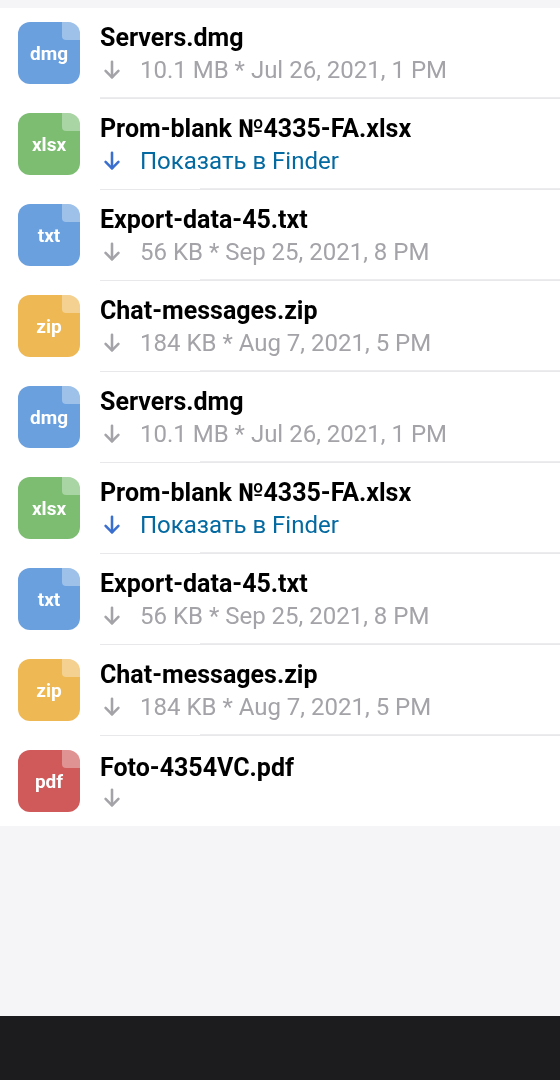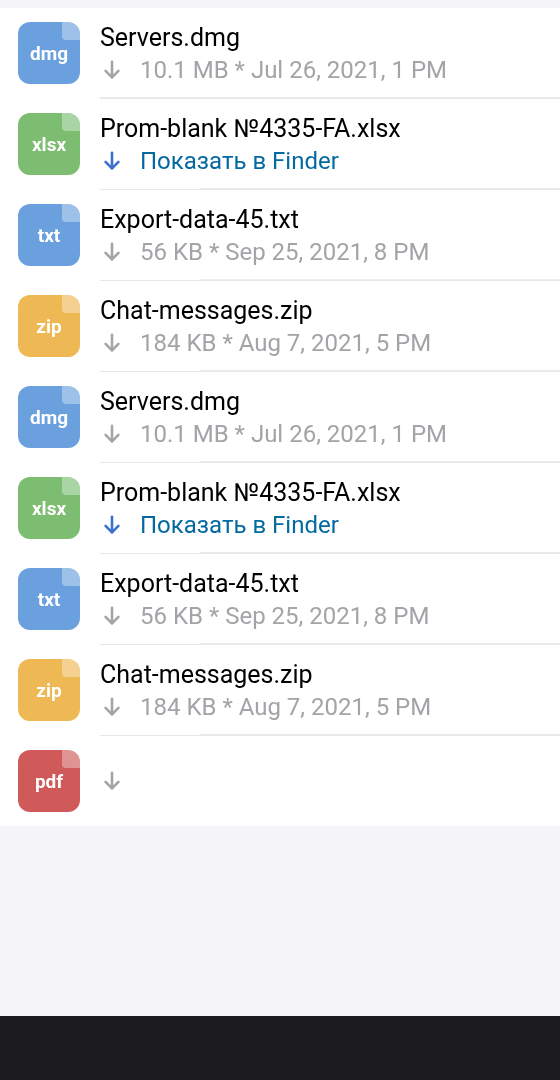--- a/index.html
+++ b/index.html
@@ -83,21 +83,21 @@
     .icon-xlsx { background: #7cbd72; }
     .icon-txt { background: #6aa0de; }
     .icon-zip { background: #eeb955; }
     .icon-pdf { background: #d05a5a; }
     .file-info {
       flex: 1;
       min-width: 0;
     }
     .file-name {
       font-size: 25px;
-      font-weight: 400;
+      font-weight: 700;
       color: #000000;
       margin-bottom: 4px;
       white-space: nowrap;
       overflow: hidden;
       text-overflow: ellipsis;
     }
     .file-meta {
       font-size: 24px;
       color: #a3a3a8;
       display: flex;
@@ -287,20 +287,21 @@
             </div>
           </div>
         </div>
       </div>
       <div class="file-row">
         <div class="file-row-inner">
           <div class="file-icon icon-pdf">
             <span>pdf</span>
           </div>
           <div class="file-info">
+            <div class="file-name">Foto-4354VC.pdf</div>
             <div class="file-meta">
               <span class="download-arrow">
                 <svg viewBox="0 0 24 24" fill="none" stroke="#a3a3a8" stroke-width="2.8" stroke-linecap="round" stroke-linejoin="round">
                   <line x1="12" y1="3" x2="12" y2="20"></line>
                   <polyline points="5 13 12 20 19 13"></polyline>
                 </svg>
               </span>
             </div>
           </div>
         </div>

